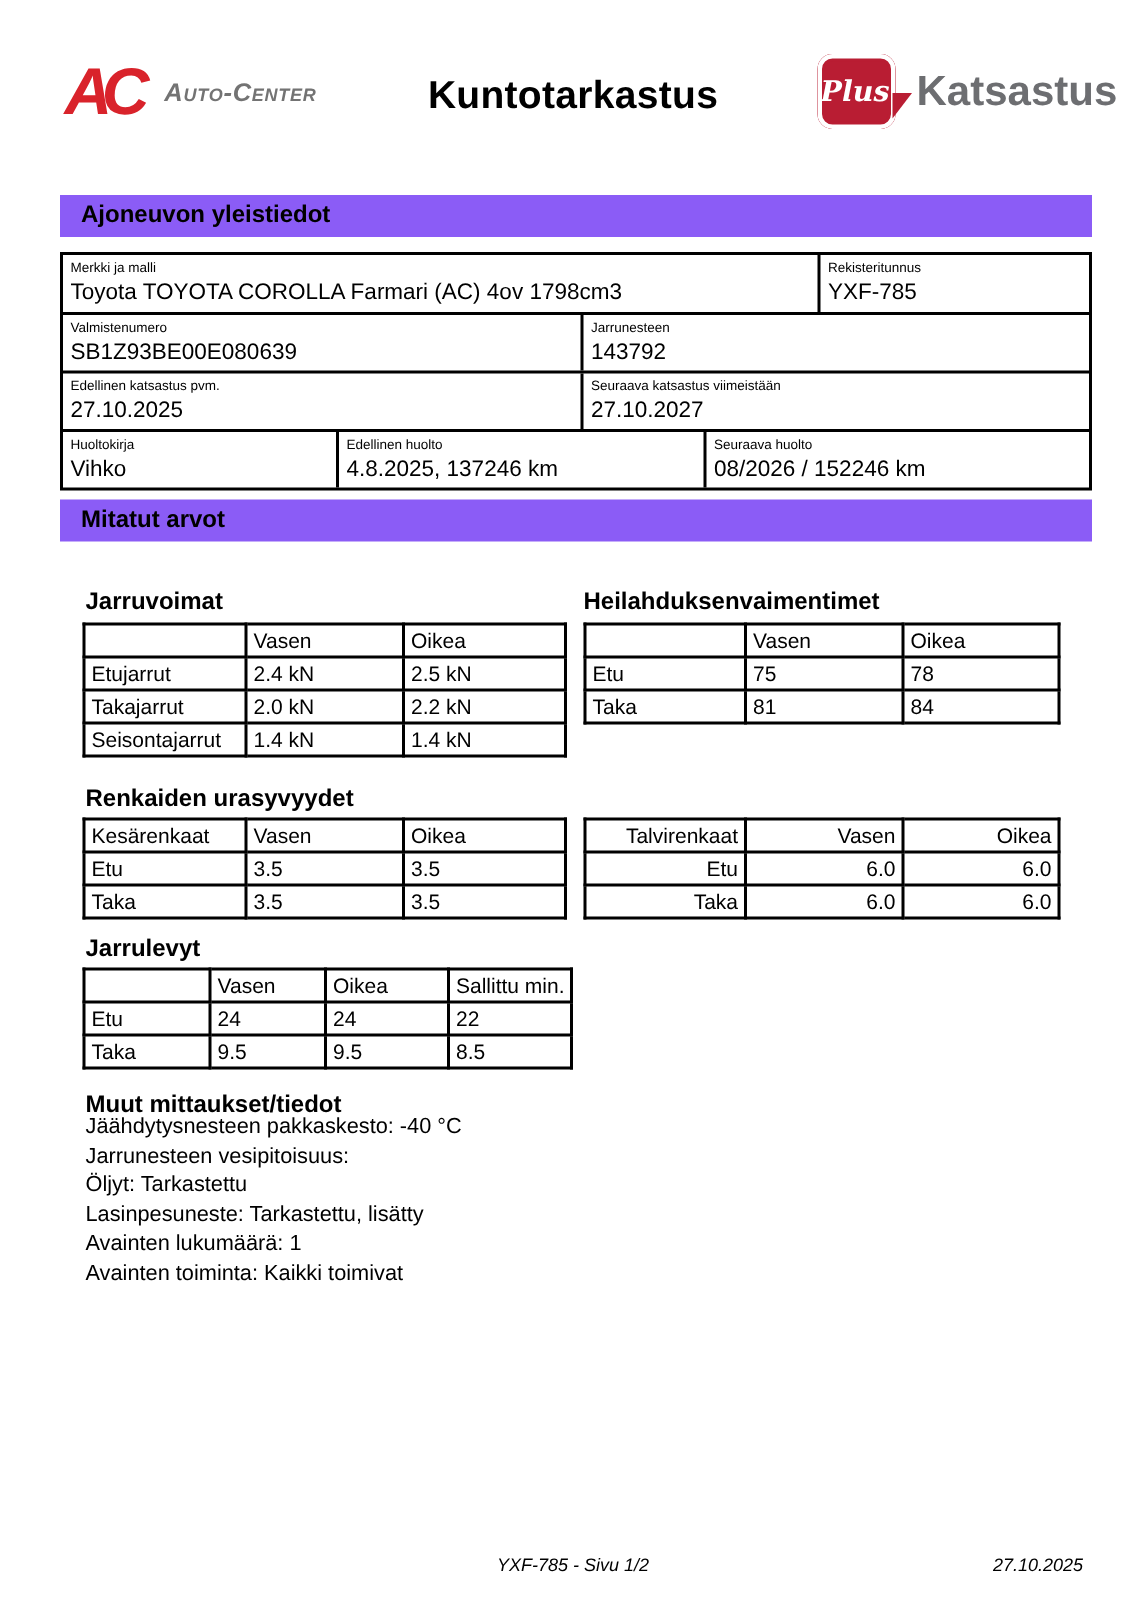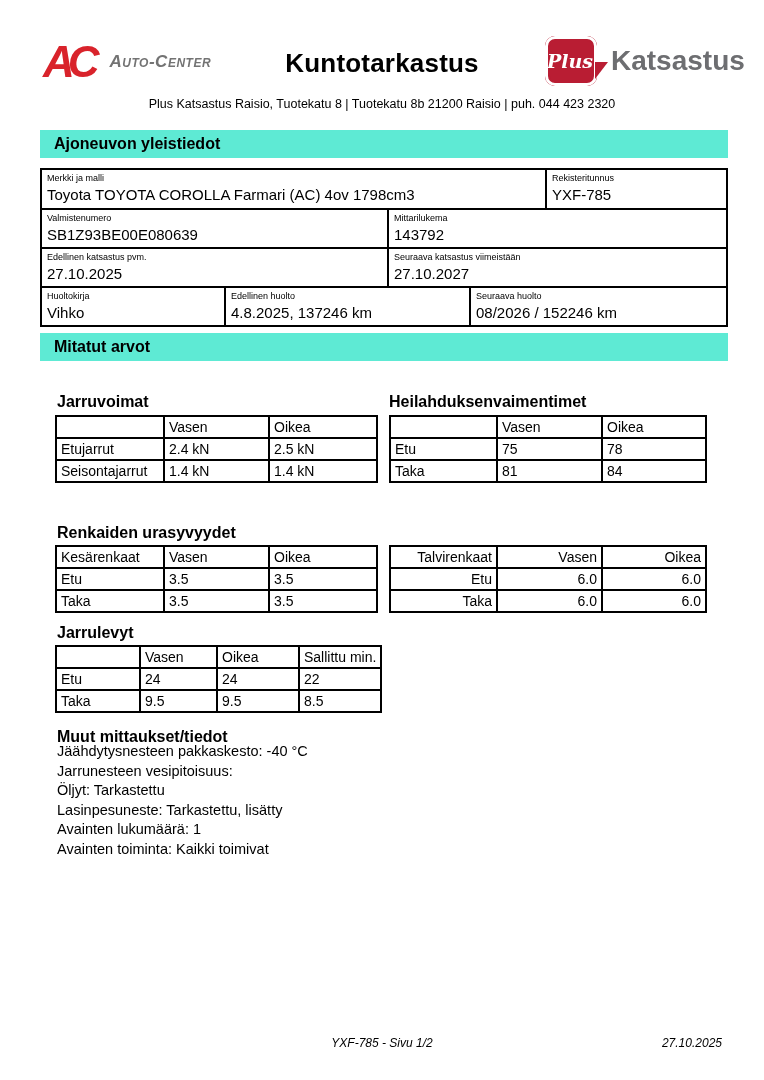--- a/index.html
+++ b/index.html
@@ -38,21 +38,21 @@
   }
   .plus-tail {
     position:absolute; right:-11px; top:26px; width:0; height:0;
     border-top:17px solid #b91d33; border-right:13px solid transparent;
   }
   .katsastus-word { font-size:28px; font-weight:bold; color:#6d6e71; margin-left:14px; }
   .address-line { top:97px; left:0; width:764px; text-align:center; font-size:12.5px; }
 
   
   .section-bar {
-    left:40px; width:688px; height:28px; background:#5eead4;
+    left:40px; width:688px; height:28px; background:#8b5cf6;
     font-size:16px; font-weight:bold; line-height:28px; padding-left:14px;
   }
   .bar-general { top:130px; }
   .bar-measured { top:333px; }
 
   
   .info-table { top:168px; left:40px; width:688px; border:2px solid #000; }
   .vrow { display:flex; border-top:2px solid #000; min-height:38px; }
   .vrow:first-child { border-top:none; }
   .vcell { border-left:2px solid #000; padding:2px 5px 3px; overflow:hidden; }
@@ -104,42 +104,41 @@
   <div class="abs doc-title">Kuntotarkastus</div>
 
   <div class="abs plus-logo">
     <span class="plus-badge">
       <span class="plus-word">Plus</span>
       <span class="plus-tail"></span>
     </span>
     <span class="katsastus-word">Katsastus</span>
   </div>
 
-  <div class="abs address-line">Plus Katsastus Raisio, Tuotekatu 8 | Tuotekatu 8b 21200 Raisio | puh. 044 423 2320</div>
 
   <div class="abs section-bar bar-general">Ajoneuvon yleistiedot</div>
 
   <div class="abs info-table">
     <div class="vrow">
       <div class="vcell w-503">
         <div class="vlabel">Merkki ja malli</div>
         <div class="vvalue">Toyota TOYOTA COROLLA Farmari (AC) 4ov 1798cm3</div>
       </div>
       <div class="vcell w-185">
         <div class="vlabel">Rekisteritunnus</div>
         <div class="vvalue">YXF-785</div>
       </div>
     </div>
     <div class="vrow">
       <div class="vcell w-345">
         <div class="vlabel">Valmistenumero</div>
         <div class="vvalue">SB1Z93BE00E080639</div>
       </div>
       <div class="vcell w-183">
-        <div class="vlabel">Mittarilukema</div>
+        <div class="vlabel">Jarrunesteen</div>
         <div class="vvalue">143792</div>
       </div>
     </div>
     <div class="vrow">
       <div class="vcell w-345">
         <div class="vlabel">Edellinen katsastus pvm.</div>
         <div class="vvalue">27.10.2025</div>
       </div>
       <div class="vcell w-343">
         <div class="vlabel">Seuraava katsastus viimeistään</div>
@@ -174,20 +173,25 @@
     <tbody>
         <tr>
       <td></td>
       <td>Vasen</td>
       <td>Oikea</td>
     </tr>
     <tr>
       <td>Etujarrut</td>
       <td>2.4 kN</td>
       <td>2.5 kN</td>
+    </tr>
+    <tr>
+      <td>Takajarrut</td>
+      <td>2.0 kN</td>
+      <td>2.2 kN</td>
     </tr>
     <tr>
       <td>Seisontajarrut</td>
       <td>1.4 kN</td>
       <td>1.4 kN</td>
     </tr>
   </tbody>
     </table>
 
   <div class="abs mini-title pos-hv-title">Heilahduksenvaimentimet</div>

